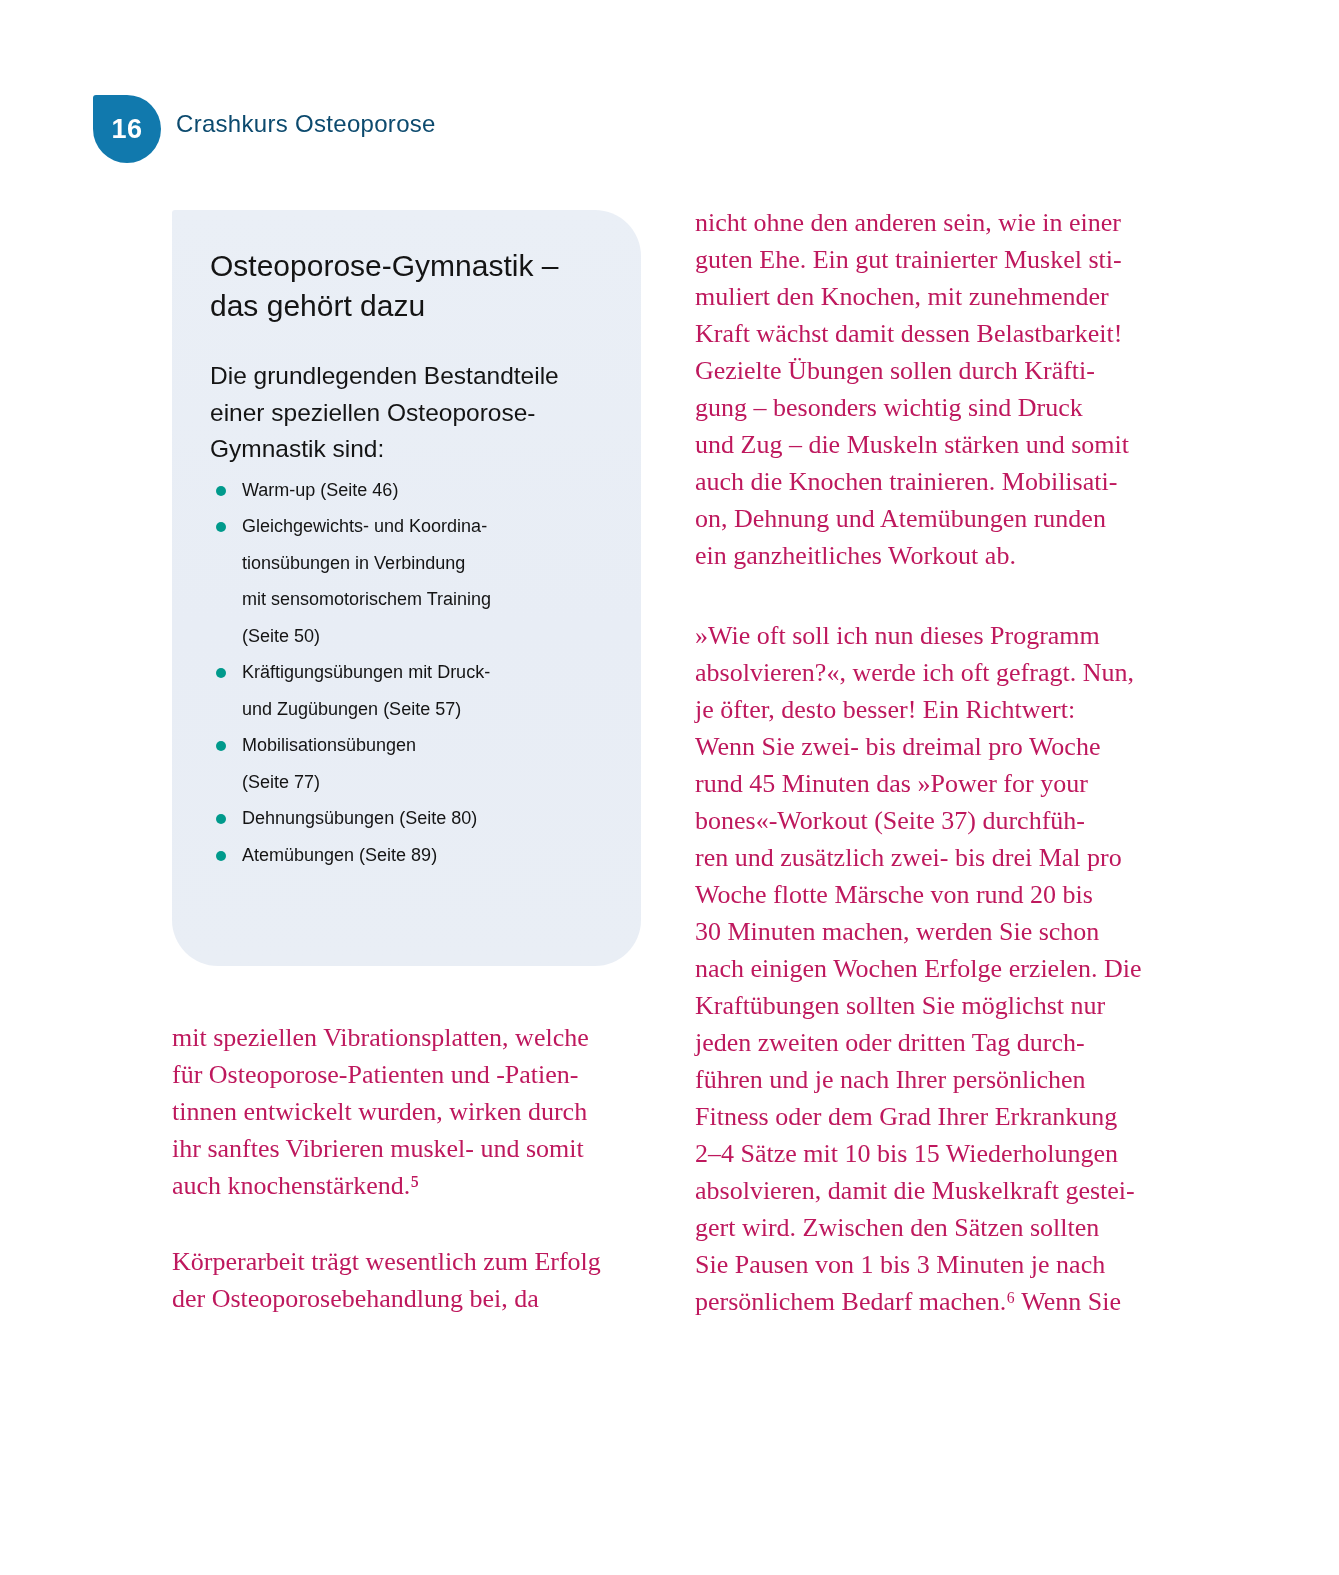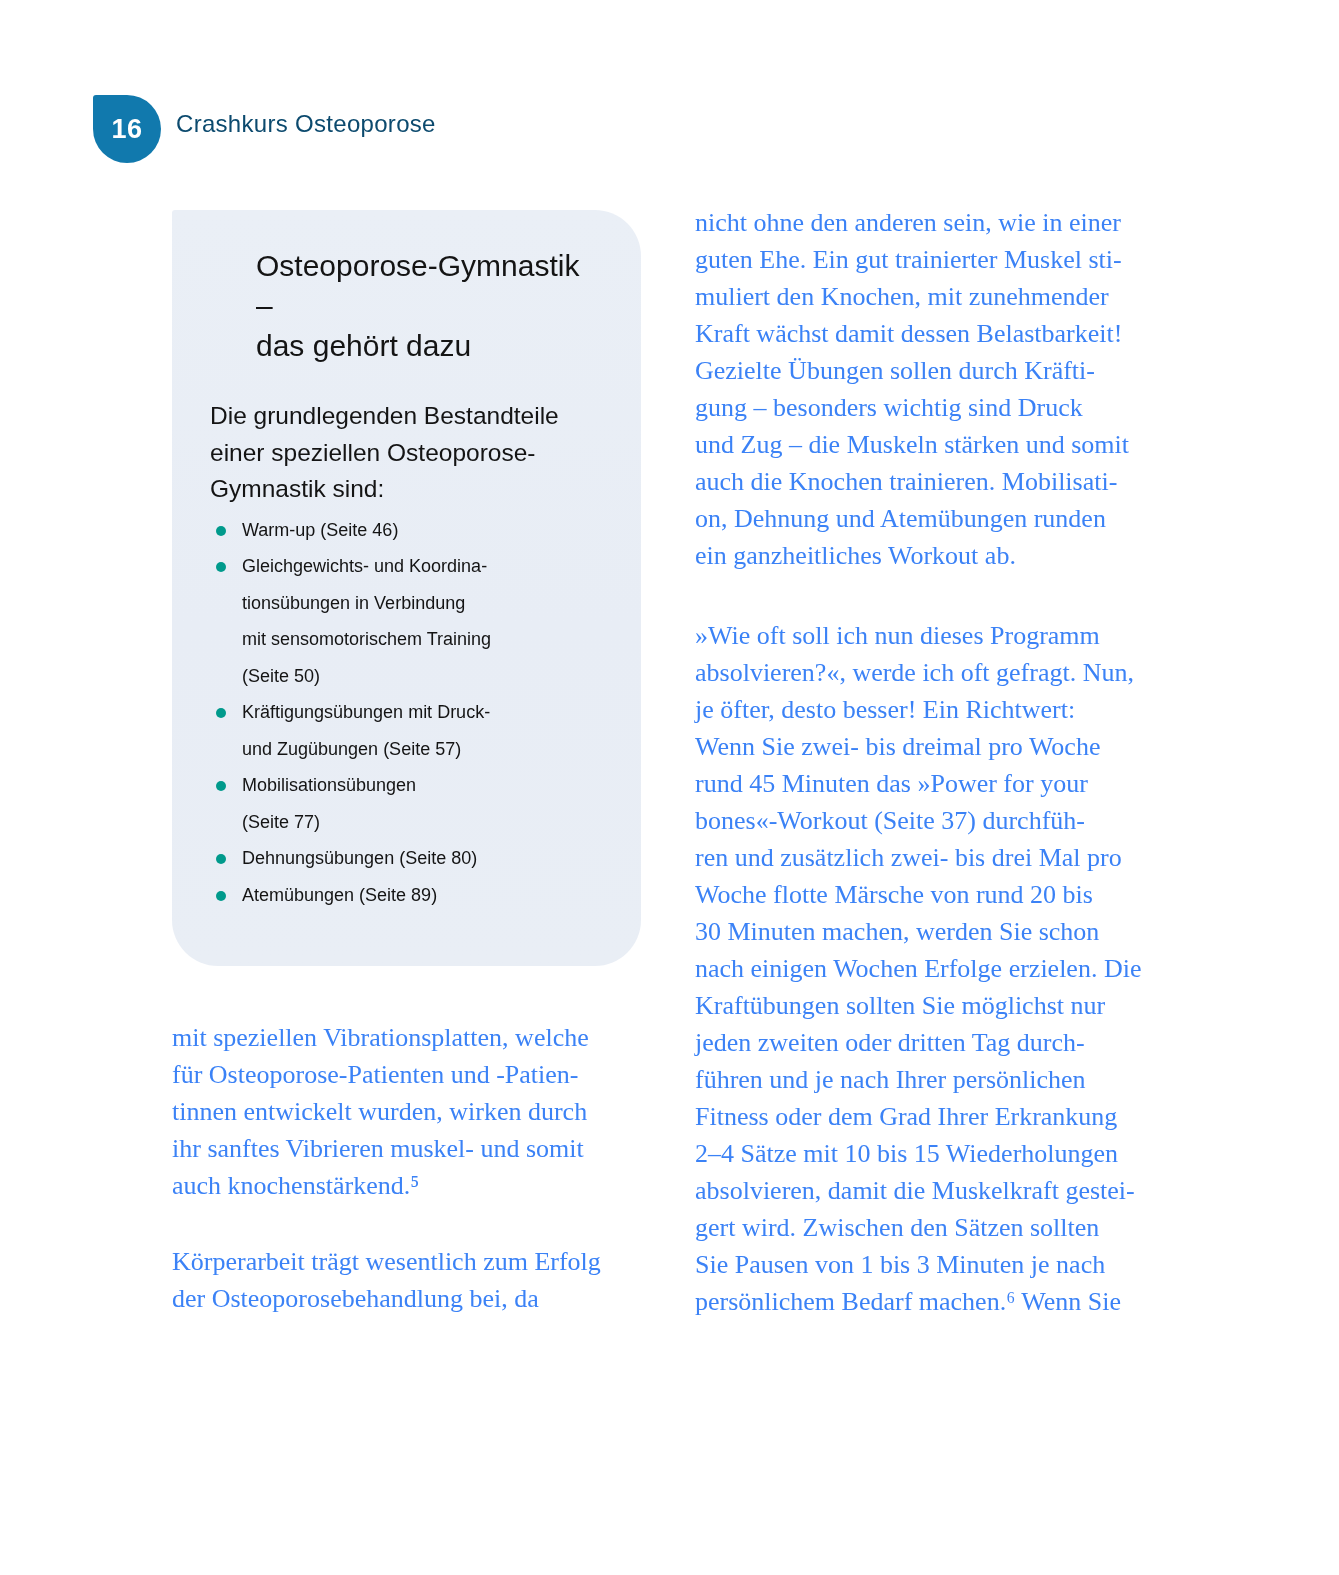--- a/index.html
+++ b/index.html
@@ -45,21 +45,20 @@
     background: linear-gradient(180deg, #eaeff6 0%, #e8edf5 55%, #e9eef5 100%);
     border-radius: 3px 46px 46px 46px;
     padding: 36px 38px 30px 38px;
   }
   .infobox-title {
     font-size: 30px;
     line-height: 40px;
     font-weight: 400;
     color: #141414;
     white-space: pre-line;
-    margin-left: 46px;
   }
   .infobox-intro {
     margin-top: 32px;
     font-size: 24.5px;
     line-height: 36.5px;
     color: #141414;
     white-space: pre-line;
   }
   .infobox-list {
     list-style: none;
@@ -80,21 +79,21 @@
     width: 10px; height: 10px;
     border-radius: 50%;
     background: #009a8c;
   }
 
   .body-text {
     position: absolute;
     font-family: "Liberation Serif", serif;
     font-size: 26px;
     line-height: 37px;
-    color: #3b82f6;
+    color: #be185d;
     white-space: pre-line;
     width: 500px;
   }
   .left-p1 { left: 172px; top: 1019px; }
   .left-p2 { left: 172px; top: 1243px; }
   .right-p1 { left: 695px; top: 204px; }
   .right-p2 { left: 695px; top: 617px; }
 
   .footer {
     position: absolute;

